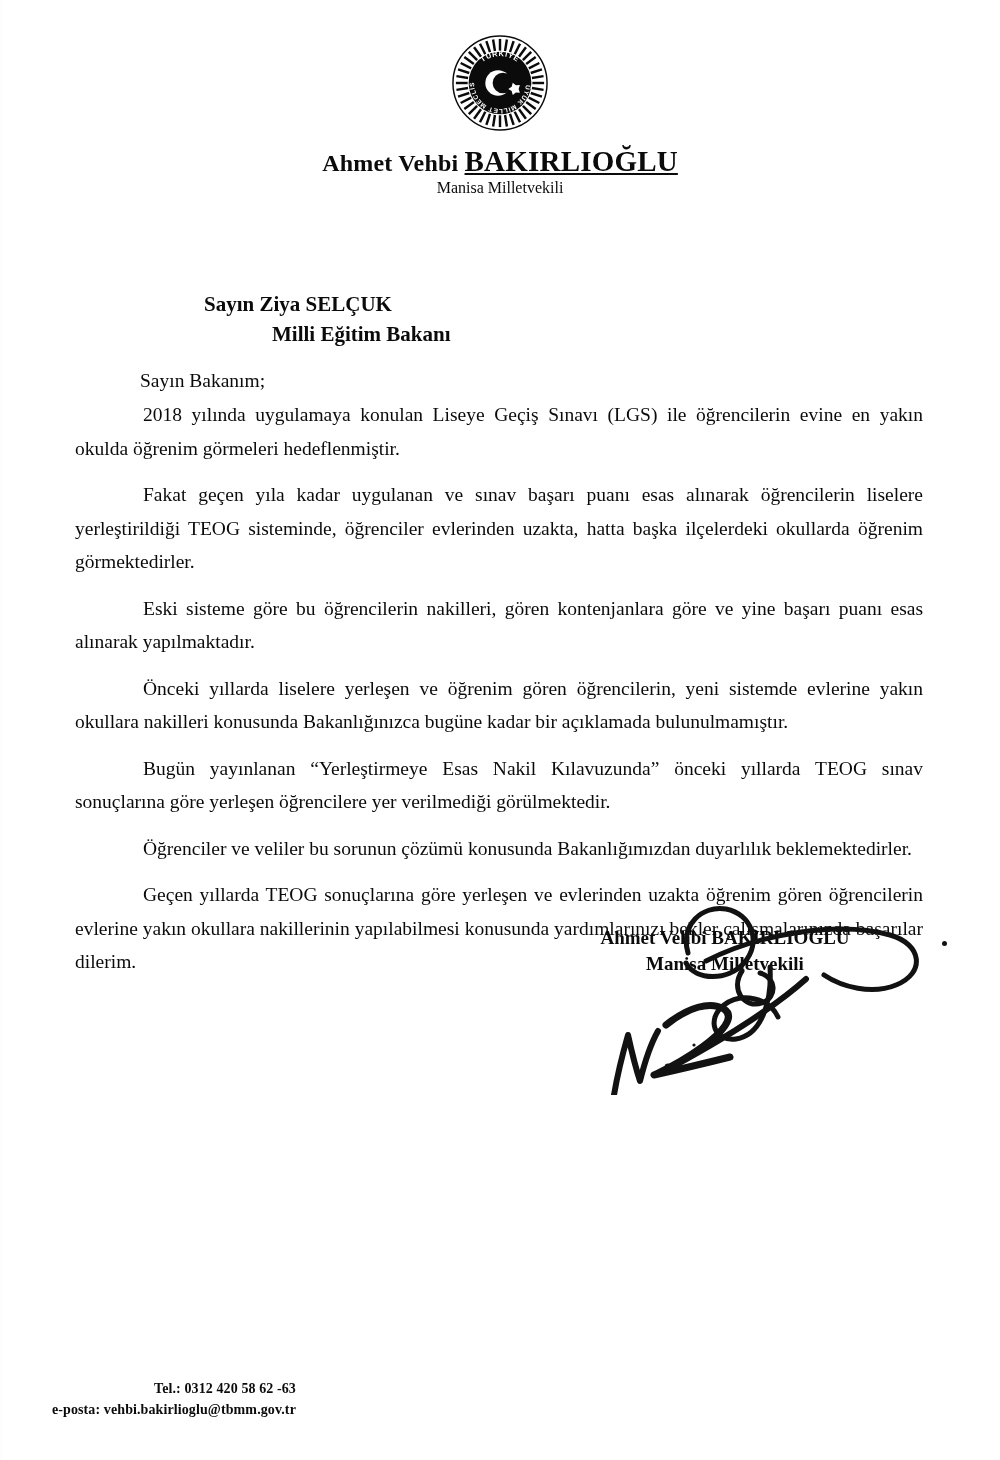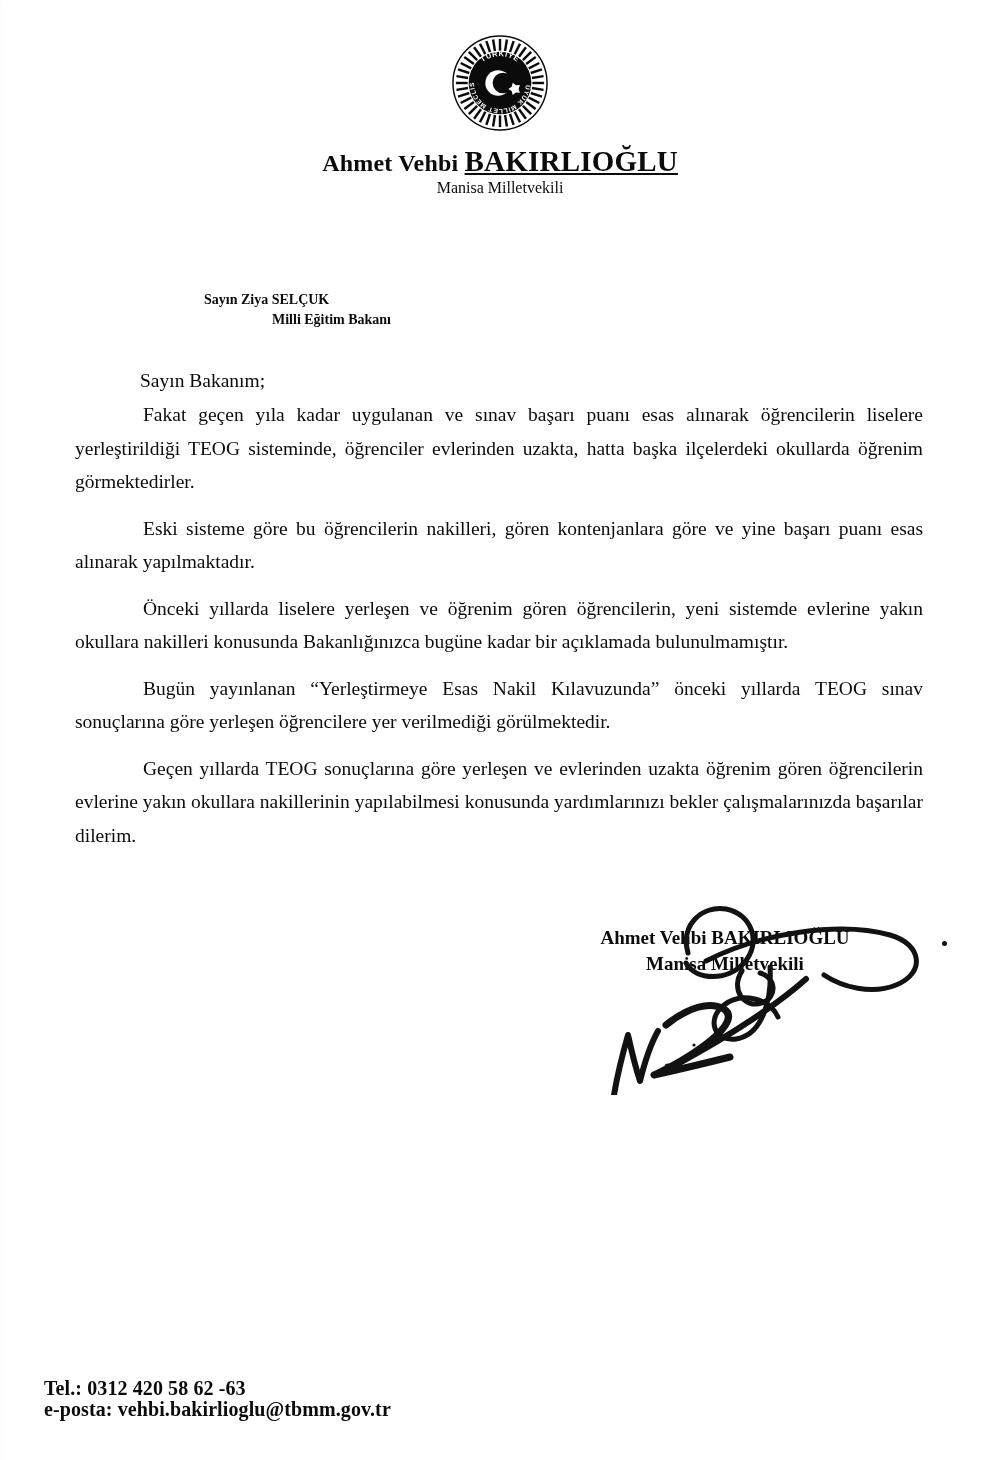--- a/index.html
+++ b/index.html
@@ -48,21 +48,21 @@
     font-size: 16px;
     font-weight: normal;
     line-height: 1.1;
   }
 
   
   .addressee {
     position: absolute;
     top: 290px;
     left: 204px;
-    font-size: 14px;
+    font-size: 21px;
     font-weight: bold;
     line-height: 1.42;
   }
   .addressee .line2 {
     margin-left: 68px;
     text-align: right;
   }
 
   
   .salutation {
@@ -119,26 +119,27 @@
     height: 5px;
     border-radius: 50%;
     background: #121212;
     z-index: 3;
   }
 
   
   .footer {
     position: absolute;
     top: 1378px;
-    left: 44px;
-    font-size: 20px;
+    left: 52px;
+    font-size: 14px;
     font-weight: bold;
     line-height: 21px;
     letter-spacing: 0.1px;
     white-space: nowrap;
+    text-align: right;
   }
 
   
   .scan-noise {
     position: absolute;
     inset: 0;
     pointer-events: none;
     background:
       linear-gradient(90deg, rgba(0,0,0,0.018) 0 2px, rgba(0,0,0,0) 2px 14px),
       linear-gradient(180deg, rgba(0,0,0,0.012) 0 1px, rgba(0,0,0,0) 1px 22px);
@@ -229,24 +230,26 @@
   </div>
 
   <div class="addressee">
     <div>Sayın  Ziya SELÇUK</div>
     <div class="line2">Milli Eğitim Bakanı</div>
   </div>
 
   <div class="salutation">Sayın Bakanım;</div>
 
   <div class="body">
+    <p>2018 yılında uygulamaya konulan Liseye Geçiş Sınavı (LGS) ile öğrencilerin evine en yakın okulda öğrenim görmeleri hedeflenmiştir.</p>
     <p>Fakat geçen yıla kadar uygulanan ve sınav başarı puanı esas alınarak öğrencilerin liselere yerleştirildiği TEOG sisteminde, öğrenciler evlerinden uzakta, hatta başka ilçelerdeki okullarda öğrenim görmektedirler.</p>
     <p>Eski sisteme göre bu öğrencilerin nakilleri, gören kontenjanlara göre ve yine başarı puanı esas alınarak yapılmaktadır.</p>
     <p>Önceki yıllarda liselere yerleşen ve öğrenim gören öğrencilerin, yeni sistemde evlerine yakın okullara nakilleri konusunda Bakanlığınızca bugüne kadar bir açıklamada bulunulmamıştır.</p>
     <p>Bugün yayınlanan “Yerleştirmeye Esas Nakil Kılavuzunda” önceki yıllarda TEOG sınav sonuçlarına göre yerleşen öğrencilere yer verilmediği görülmektedir.</p>
+    <p>Öğrenciler ve veliler bu sorunun çözümü konusunda Bakanlığımızdan duyarlılık beklemektedirler.</p>
     <p>Geçen yıllarda TEOG sonuçlarına göre yerleşen ve evlerinden uzakta öğrenim gören öğrencilerin evlerine yakın okullara nakillerinin yapılabilmesi konusunda yardımlarınızı bekler çalışmalarınızda başarılar dilerim.</p>
   </div>
 
   <div class="sign-block">
     <div>Ahmet Vehbi BAKIRLIOĞLU</div>
     <div>Manisa Milletvekili</div>
   </div>
 
   <svg class="signature-mark" viewBox="0 0 360 190" aria-hidden="true">
     <g fill="none" stroke="#121212" stroke-linecap="round" stroke-linejoin="round">

